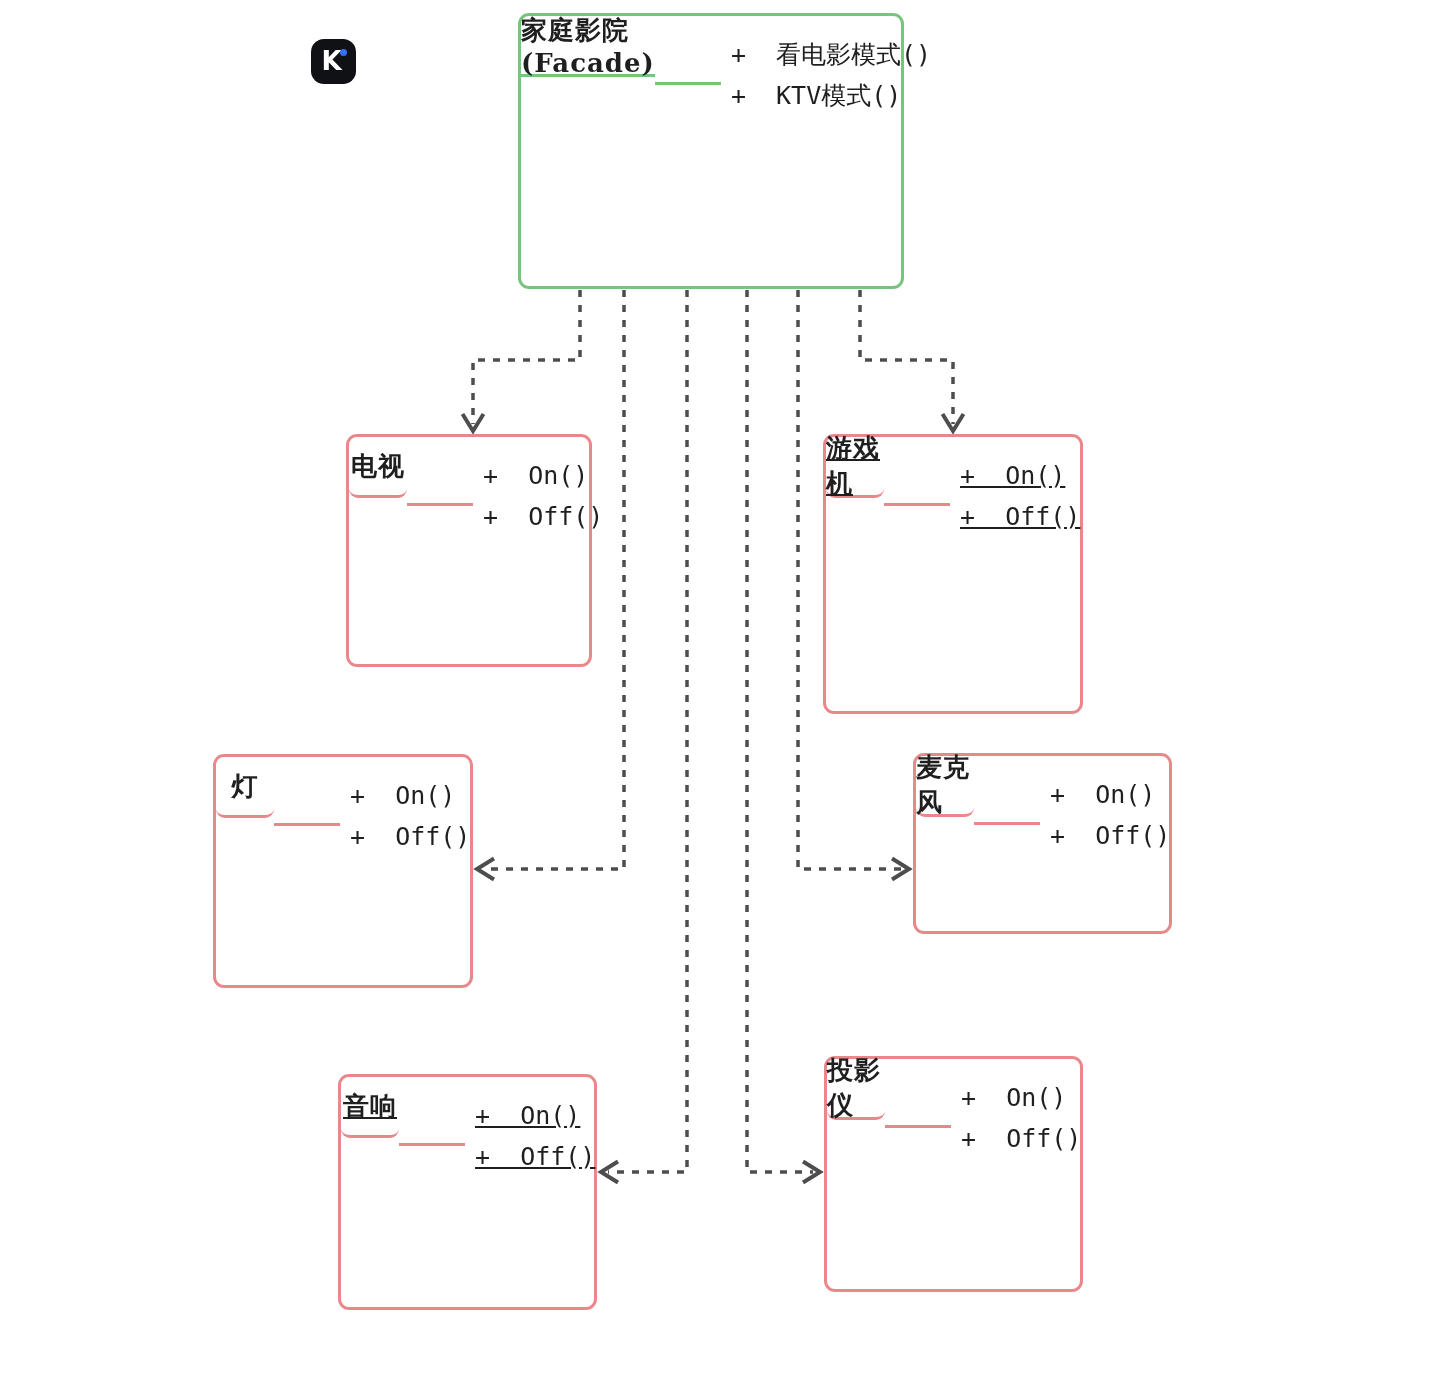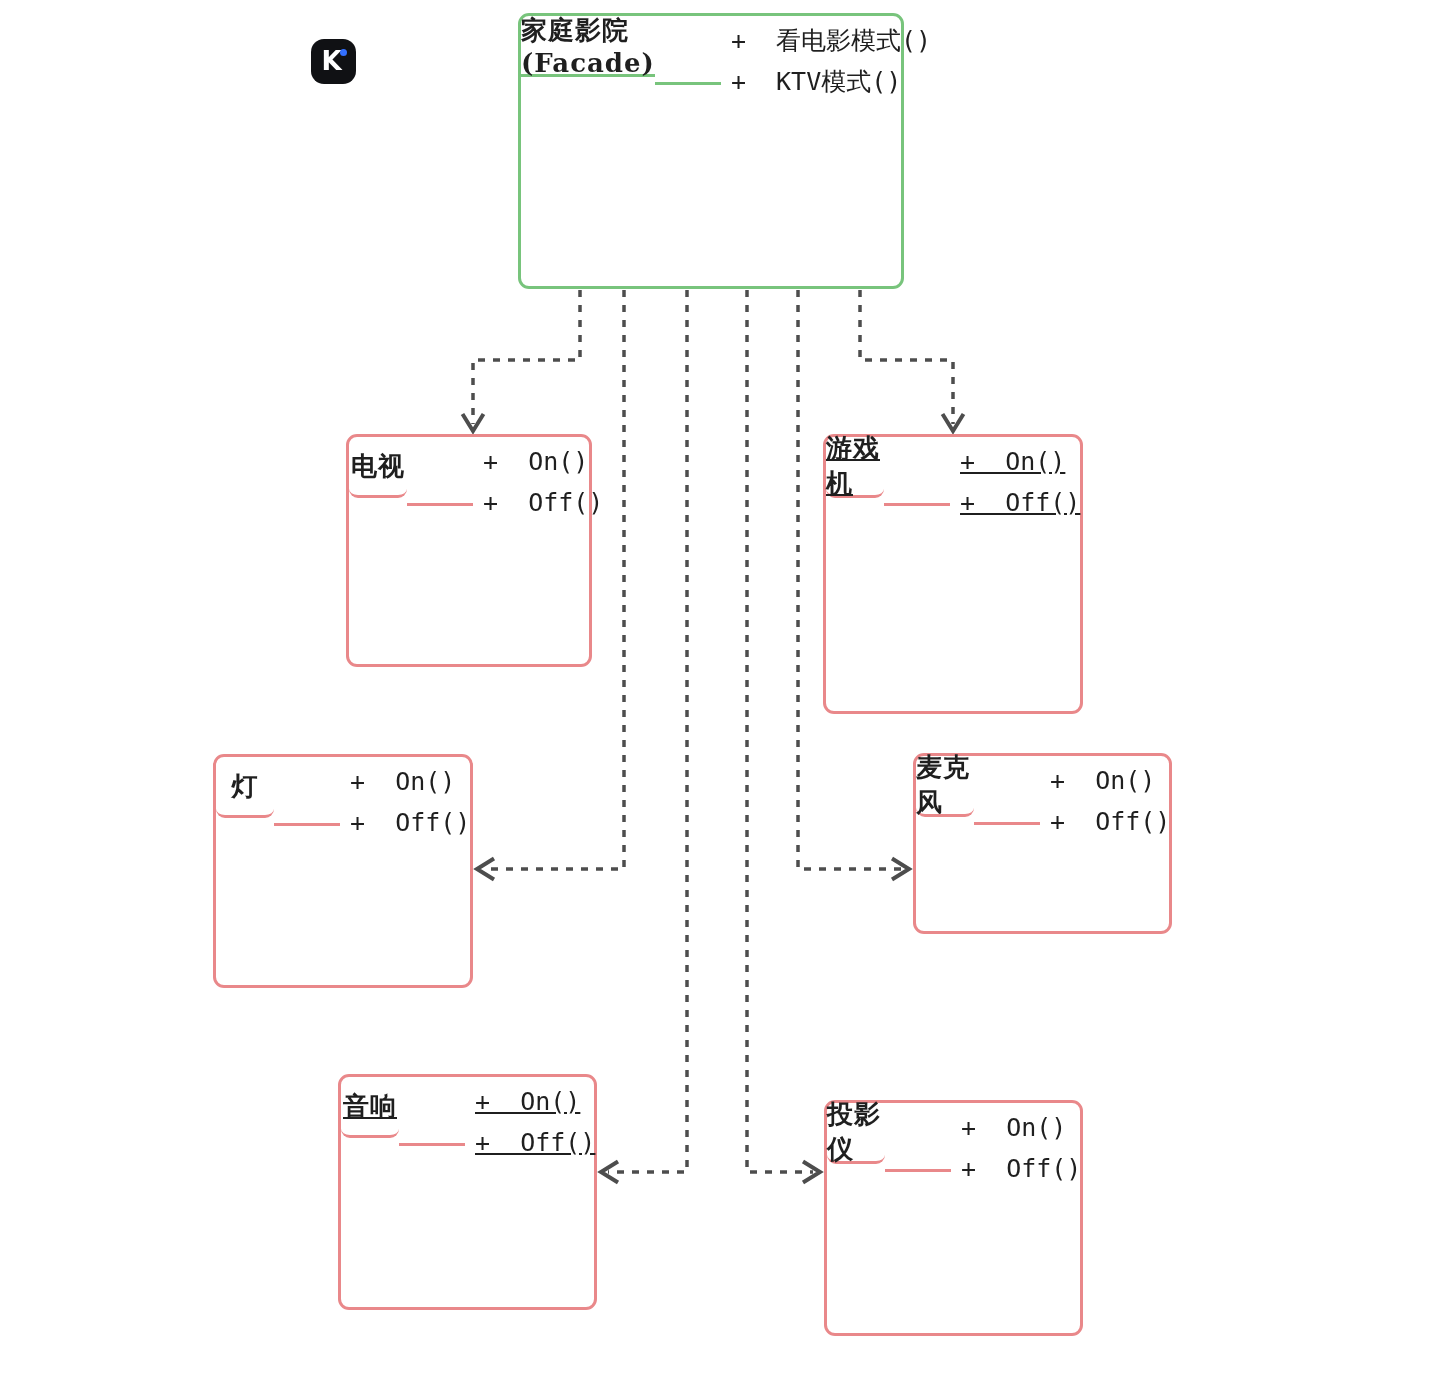--- a/index.html
+++ b/index.html
@@ -46,21 +46,21 @@
   .uml-box.green .box-title{border-bottom-color:#78c47c;}
   .uml-box.red .box-title{border-bottom-color:#e9888a;border-radius:9px;}
   .box-attrs{
     height:66px;flex:0 0 66px;
     border-bottom:3px solid;
   }
   .uml-box.green .box-attrs{border-bottom-color:#78c47c;}
   .uml-box.red .box-attrs{border-bottom-color:#e9888a;}
   .box-methods{
     flex:1 1 auto;
-    padding:4px 0 0 10px;
+    padding:18px 0 0 10px;
   }
   .method{
     font-family:"DejaVu Sans Mono","Liberation Mono",monospace;
     font-size:25px;line-height:41px;
     white-space:pre;
   }
   
   .logo{
     position:absolute;left:311px;top:39px;
     width:45px;height:45px;
@@ -77,21 +77,21 @@
     width:7px;height:7px;border-radius:50%;
     background:#3370ff;
   }
   
   #box-facade   {left:518px;top:13px;  width:386px;height:276px;}
   #box-tv       {left:346px;top:434px; width:246px;height:233px;}
   #box-game     {left:823px;top:434px; width:260px;height:280px;text-decoration:underline;}
   #box-light    {left:213px;top:754px; width:260px;height:234px;}
   #box-mic      {left:913px;top:753px; width:259px;height:181px;}
   #box-speaker  {left:338px;top:1074px;width:259px;height:236px;text-decoration:underline;}
-  #box-projector{left:824px;top:1100px;width:259px;height:236px;}
+  #box-projector{left:824px;top:1056px;width:259px;height:236px;}
 </style>
 </head>
 <body>
 
 <div id="canvas">
 
   <svg id="connector-layer" viewBox="0 0 1443 1392" xmlns="http://www.w3.org/2000/svg">
     <path class="dep-line" d="M580 290 L580 360 L473 360 L473 424"></path>
     <path class="dep-arrowhead" d="M462.5 414 L473 431 L483.5 414"></path>
 

